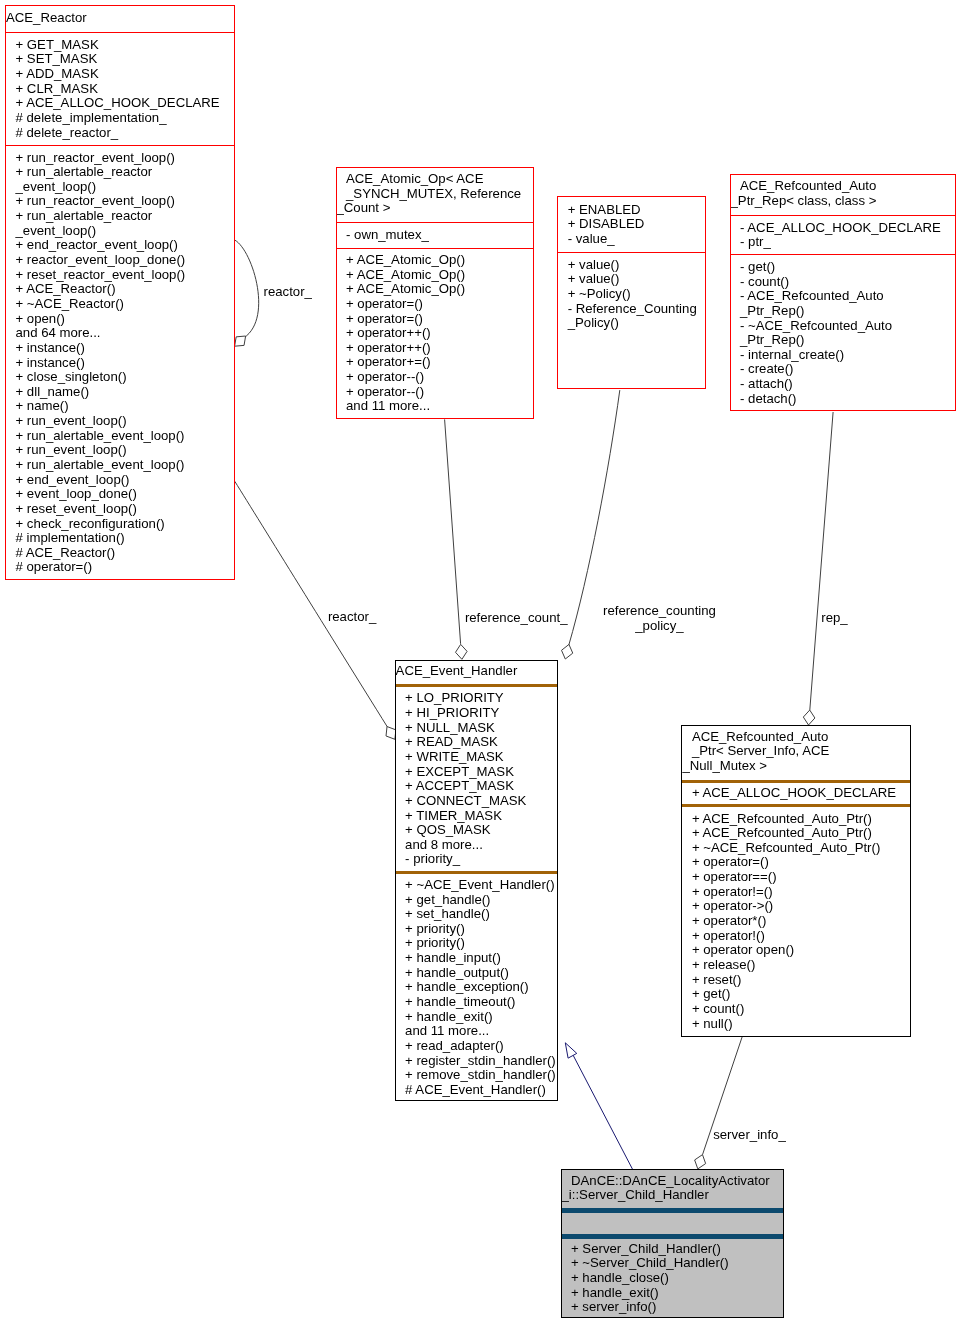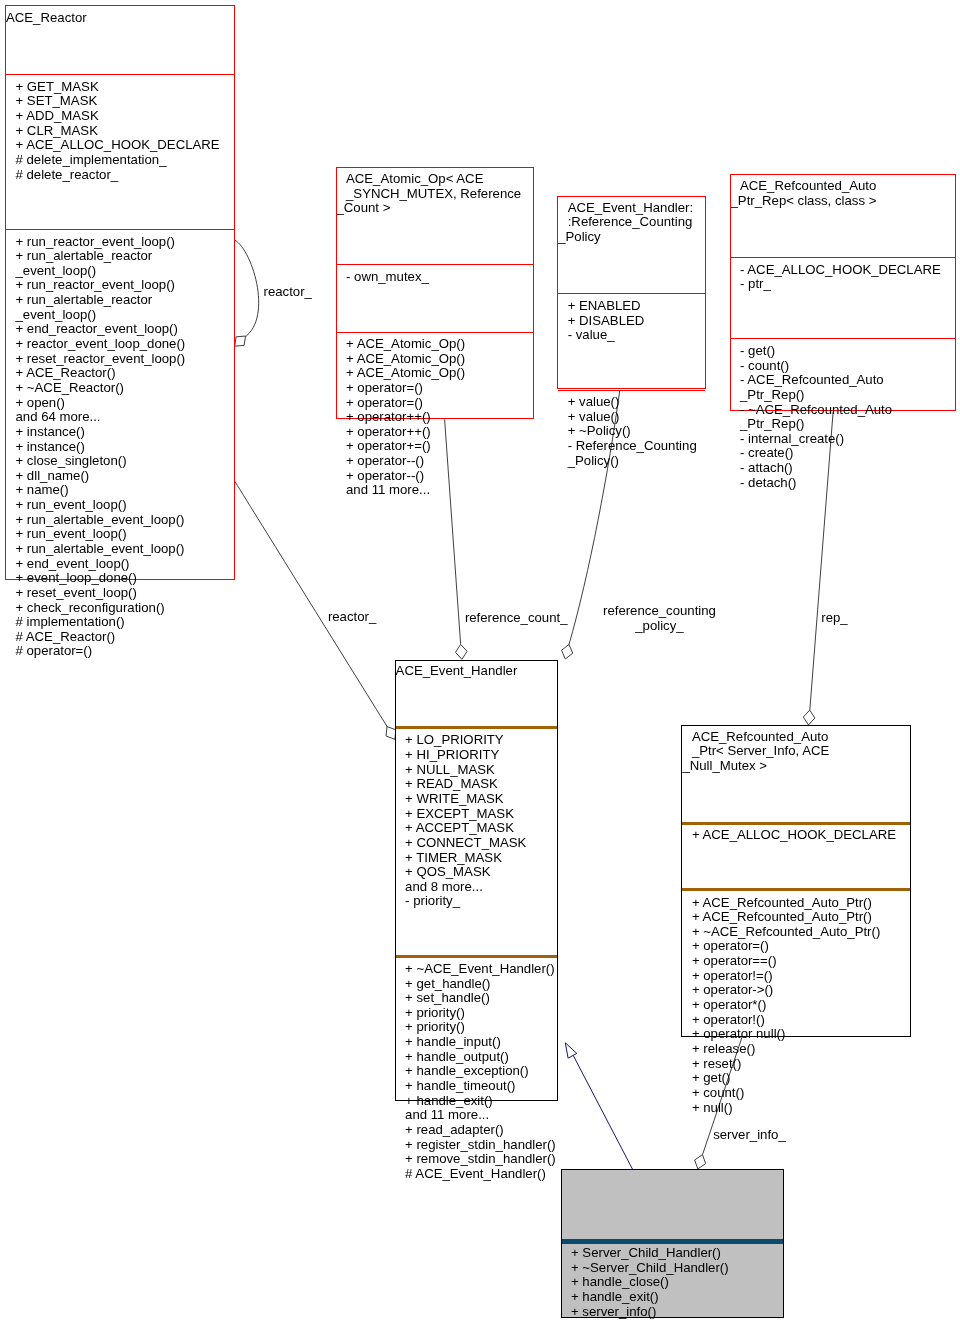--- a/index.html
+++ b/index.html
@@ -6,21 +6,21 @@
   html,body{margin:0;padding:0;background:#ffffff;
             -webkit-font-smoothing:antialiased;}
   #canvas{position:relative;width:960px;height:1325px;background:#ffffff;overflow:hidden;
           font-family:"Liberation Sans",sans-serif;font-size:13.2px;color:#000;}
   svg#edges{position:absolute;left:0;top:0;width:960px;height:1325px;}
   .uml-node{position:absolute;box-sizing:border-box;border:1px solid #ff0000;background:#ffffff;}
   .uml-node.plain{border-color:#000000;}
   .uml-node.grey{border-color:#000000;background:#c0c0c0;}
   .nsec{box-sizing:border-box;overflow:hidden;display:flex;flex-direction:column;justify-content:center;position:relative;top:0.6px;}
   .nsec.title{top:-0.7px;}
-  .nsec + .nsec{border-top:1px solid #ff0000;margin-top:42px;}
+  .nsec + .nsec{border-top:1px solid #ff0000;}
   .plain .nsec + .nsec{border-top:3px solid #a16207;}
   .grey .nsec + .nsec{border-top:5px solid #0c4a6e;}
   .nline{white-space:pre;line-height:14.65px;height:14.65px;}
   .title .nline{text-align:left;}
   .title .nline.jl{text-align:left;padding-left:9.5px;}
   .body .nline{text-align:left;padding-left:9.5px;}
   .elabel{position:absolute;white-space:pre;line-height:14.65px;text-align:center;}
   .elabel>div{white-space:pre;}
 </style>
 </head>
@@ -119,25 +119,20 @@
         <div class="nline">+ operator=()</div>
         <div class="nline">+ operator++()</div>
         <div class="nline">+ operator++()</div>
         <div class="nline">+ operator+=()</div>
         <div class="nline">+ operator--()</div>
         <div class="nline">+ operator--()</div>
         <div class="nline">and 11 more...</div>
       </div>
     </div>
     <div class="uml-node" style="left: 557.2px; top: 195.7px; width: 149.3px; height: 193.6px;">
-      <div class="nsec title" style="height: 53.6px;">
-        <div class="nline jl">ACE_Event_Handler:</div>
-        <div class="nline jl">:Reference_Counting</div>
-        <div class="nline">_Policy</div>
-      </div>
       <div class="nsec body" style="height: 54.9px;">
         <div class="nline">+ ENABLED</div>
         <div class="nline">+ DISABLED</div>
         <div class="nline">- value_</div>
       </div>
       <div class="nsec body" style="height: 83.1px;">
         <div class="nline">+ value()</div>
         <div class="nline">+ value()</div>
         <div class="nline">+ ~Policy()</div>
         <div class="nline">- Reference_Counting</div>
@@ -214,29 +209,33 @@
       <div class="nsec body" style="height: 232.6px;">
         <div class="nline">+ ACE_Refcounted_Auto_Ptr()</div>
         <div class="nline">+ ACE_Refcounted_Auto_Ptr()</div>
         <div class="nline">+ ~ACE_Refcounted_Auto_Ptr()</div>
         <div class="nline">+ operator=()</div>
         <div class="nline">+ operator==()</div>
         <div class="nline">+ operator!=()</div>
         <div class="nline">+ operator-&gt;()</div>
         <div class="nline">+ operator*()</div>
         <div class="nline">+ operator!()</div>
-        <div class="nline">+ operator null()</div>
+        <div class="nline">+ operator open()</div>
         <div class="nline">+ release()</div>
         <div class="nline">+ reset()</div>
         <div class="nline">+ get()</div>
         <div class="nline">+ count()</div>
         <div class="nline">+ null()</div>
       </div>
     </div>
     <div class="uml-node grey" style="left: 560.5px; top: 1169px; width: 223.9px; height: 148.6px;">
+      <div class="nsec title" style="height: 37.7px;">
+        <div class="nline jl">DAnCE::DAnCE_LocalityActivator</div>
+        <div class="nline">_i::Server_Child_Handler</div>
+      </div>
       <div class="nsec body" style="height: 26px;"></div>
       <div class="nsec body" style="height: 82.9px;">
         <div class="nline">+ Server_Child_Handler()</div>
         <div class="nline">+ ~Server_Child_Handler()</div>
         <div class="nline">+ handle_close()</div>
         <div class="nline">+ handle_exit()</div>
         <div class="nline">+ server_info()</div>
       </div>
     </div>
     <div class="elabel" style="left: 263.5px; top: 284.7px;"><div>reactor_</div></div>

